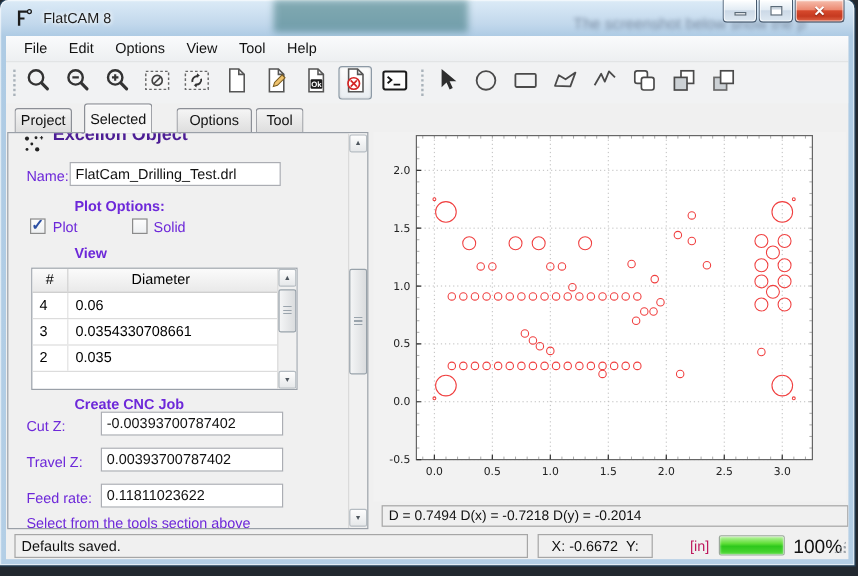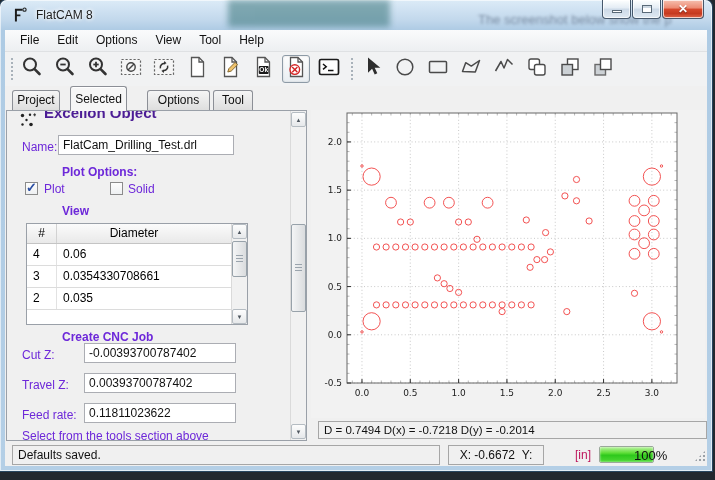--- a/index.html
+++ b/index.html
@@ -92,21 +92,21 @@
   
   .statusbar { position:absolute; left:0; top:413px; right:0; height:23px; }
   .sunken { position:absolute; border:1px solid #a6a6a6; background:#f0f0f0; font-size:12px; color:#111; }
   .msg-box { left:7px; top:2px; width:428px; height:20px; line-height:19px; padding-left:5px; }
   .coord-box { left:443px; top:2px; width:96px; height:20px; line-height:19px; text-align:center; }
   .units { position:absolute; left:570px; top:5px; font-size:12px; color:#be185d; }
   .progress { position:absolute; left:594px; top:3px; width:55px; height:17px; border:1px solid #9aa89a;
               border-radius:2px; background:#e6e6e6; overflow:hidden; }
   .progress-fill { height:100%; background:linear-gradient(180deg,#b9f3a0,#5ede37 40%,#2ec81c 55%,#4fd936);
                    box-shadow:inset 0 0 2px rgba(255,255,255,.8); }
-  .pct { position:absolute; left:629px; top:5px; font-size:13px; color:#111; }
+  .pct { position:absolute; left:656px; top:5px; font-size:16px; color:#111; }
   .grip { position:absolute; right:2px; top:8px; width:10px; height:10px;
           background:radial-gradient(circle at 1px 1px,#9aa0a6 1px,transparent 1.2px);
           background-size:4px 4px; clip-path:polygon(100% 0,100% 100%,0 100%); }
 </style>
 </head>
 <body>
 
 <div class="screen">
   <div class="win">
 

